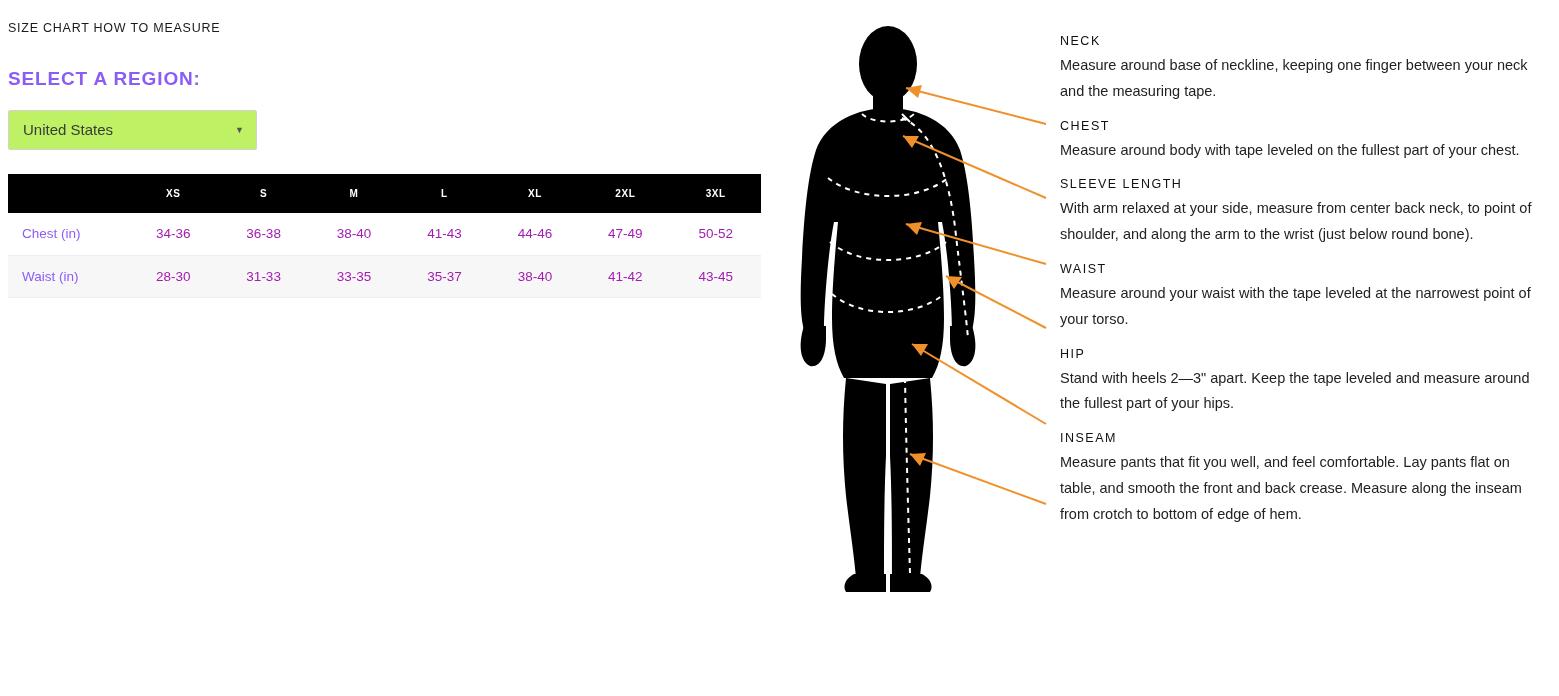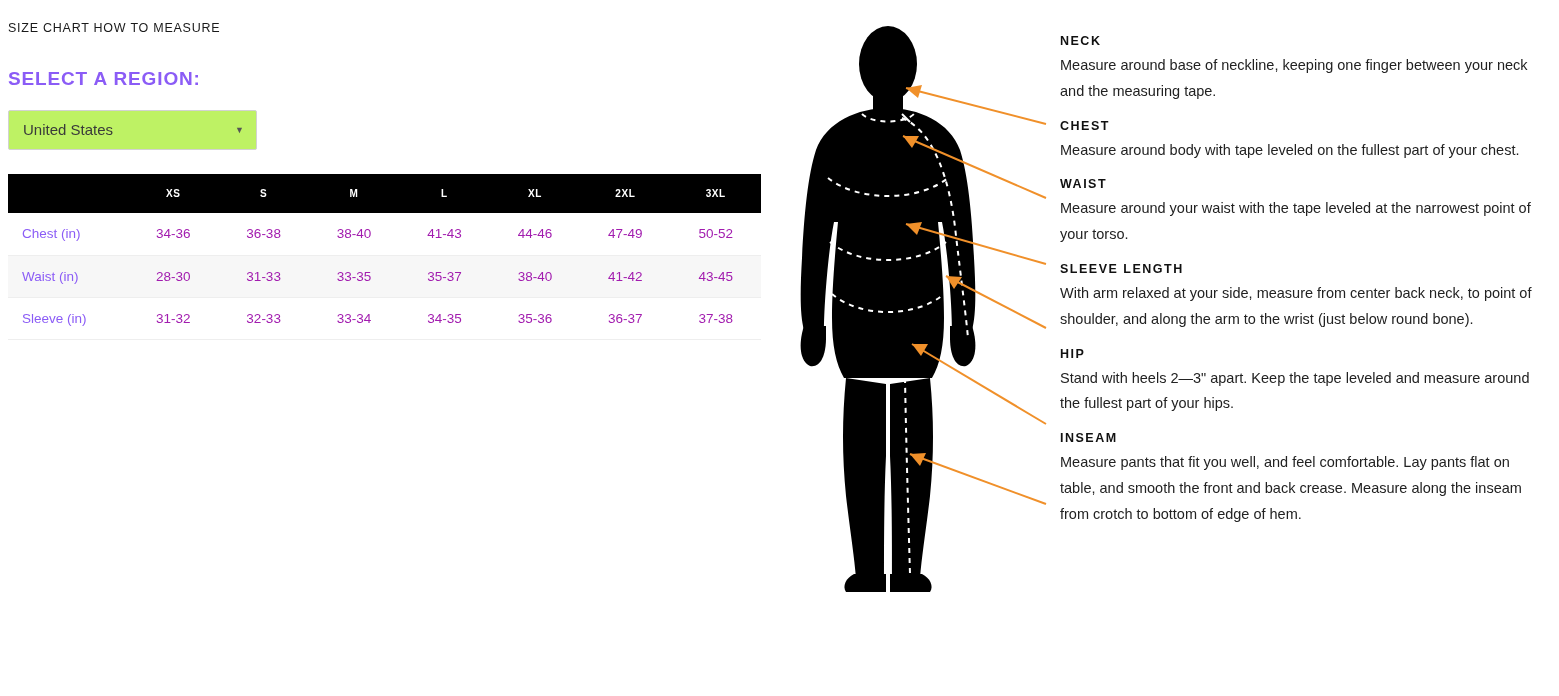--- a/index.html
+++ b/index.html
@@ -141,21 +141,21 @@
   }
   .measure-list {
     position: absolute;
     left: 262px;
     top: 8px;
     width: 488px;
   }
   .measure-item { margin-bottom: 14px; }
   .measure-label {
     font-size: 12.5px;
-    font-weight: bold;
+    font-weight: normal;
     letter-spacing: 0.12em;
     color: #111;
     margin-bottom: 5px;
   }
   .measure-desc {
     font-size: 14.5px;
     line-height: 1.78;
     color: #222;
     max-width: 480px;
   }
@@ -213,30 +213,20 @@
         <tr>
           <td class="rowlabel">Waist (in)</td>
           <td>28-30</td>
           <td>31-33</td>
           <td>33-35</td>
           <td>35-37</td>
           <td>38-40</td>
           <td>41-42</td>
           <td>43-45</td>
         </tr>
-        <tr>
-          <td class="rowlabel">Sleeve (in)</td>
-          <td>31-32</td>
-          <td>32-33</td>
-          <td>33-34</td>
-          <td>34-35</td>
-          <td>35-36</td>
-          <td>36-37</td>
-          <td>37-38</td>
-        </tr>
       </tbody>
     </table>
   </div>
 
   <div class="right-col">
 
     <div class="howto-body">
 
       <div class="figure-area">
         <svg width="262" height="570" viewBox="0 0 262 570" xmlns="http://www.w3.org/2000/svg">
@@ -326,26 +316,26 @@
       <div class="measure-list">
         <div class="measure-item">
           <div class="measure-label">NECK</div>
           <div class="measure-desc">Measure around base of neckline, keeping one finger between your neck and the measuring tape.</div>
         </div>
         <div class="measure-item">
           <div class="measure-label">CHEST</div>
           <div class="measure-desc">Measure around body with tape leveled on the fullest part of your chest.</div>
         </div>
         <div class="measure-item">
+          <div class="measure-label">SLEEVE LENGTH</div>
+          <div class="measure-desc">With arm relaxed at your side, measure from center back neck, to point of shoulder, and along the arm to the wrist (just below round bone).</div>
+        </div>
+        <div class="measure-item">
           <div class="measure-label">WAIST</div>
           <div class="measure-desc">Measure around your waist with the tape leveled at the narrowest point of your torso.</div>
-        </div>
-        <div class="measure-item">
-          <div class="measure-label">SLEEVE LENGTH</div>
-          <div class="measure-desc">With arm relaxed at your side, measure from center back neck, to point of shoulder, and along the arm to the wrist (just below round bone).</div>
         </div>
         <div class="measure-item">
           <div class="measure-label">HIP</div>
           <div class="measure-desc">Stand with heels 2—3" apart. Keep the tape leveled and measure around the fullest part of your hips.</div>
         </div>
         <div class="measure-item">
           <div class="measure-label">INSEAM</div>
           <div class="measure-desc">Measure pants that fit you well, and feel comfortable. Lay pants flat on table, and smooth the front and back crease. Measure along the inseam from crotch to bottom of edge of hem.</div>
         </div>
       </div>

